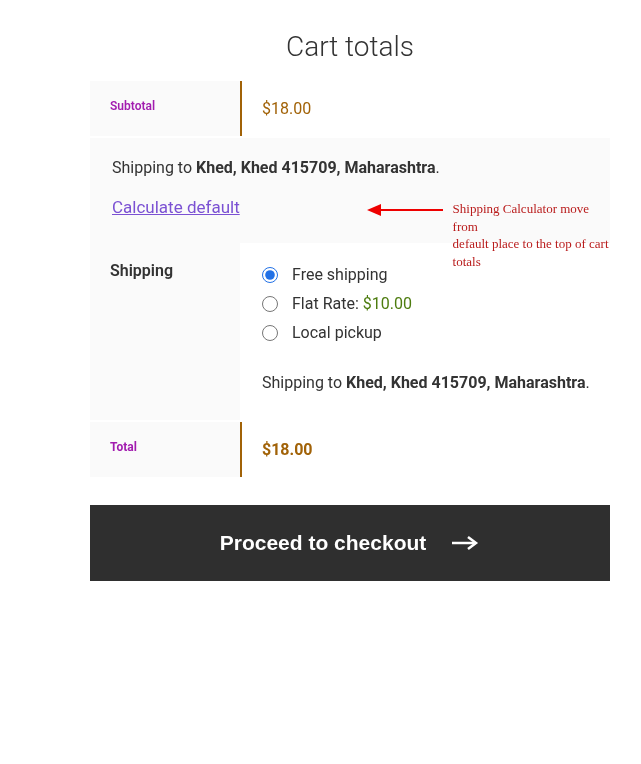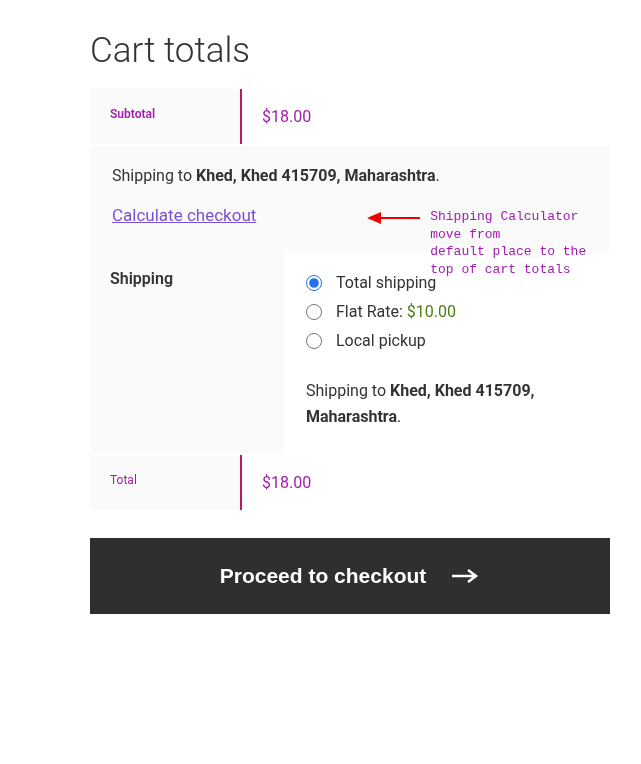--- a/index.html
+++ b/index.html
@@ -6,43 +6,44 @@
   body {
     font-family: -apple-system, BlinkMacSystemFont, "Segoe UI", Roboto, Arial, sans-serif;
     background: #fff;
     width: 641px;
     padding: 30px 0 40px 90px;
     color: #333;
   }
   .wrap { width: 520px; }
   h2 {
     font-weight: 300;
-    font-size: 35px;
+    font-size: 28px;
     color: #333;
     margin-bottom: 18px;
+    text-align: center;
   }
   .row {
     display: flex;
     background: #fafafa;
     border-bottom: 2px solid #fff;
   }
   .row .label {
     width: 150px;
     padding: 18px 20px;
     font-weight: 600;
     color: #a21caf;
     font-size: 12px;
   }
   .row .value {
     flex: 1;
     background: #fff;
     padding: 18px 20px;
     font-size: 16px;
-    color: #a21caf;
-    border-left: 2px solid #be185d;
+    color: #a16207;
+    border-left: 2px solid #a16207;
   }
   .ship-to-block {
     background: #fafafa;
     padding: 20px 22px 26px 22px;
     position: relative;
   }
   .ship-to-text {
     font-size: 16px;
     color: #333;
     margin-bottom: 20px;
@@ -57,32 +58,31 @@
   }
   .annotation {
     position: absolute;
     left: 277px;
     top: 62px;
     pointer-events: none;
     display: flex;
     align-items: flex-start;
   }
   .annotation .text {
-    color: #a21caf;
+    color: #b91c1c;
     font-size: 13px;
     line-height: 1.35;
     margin-left: 10px;
-    font-family: Liberation Mono, monospace;
+    font-family: Liberation Serif, serif;
     text-align: left;
   }
   .shipping-row {
     display: flex;
     background: #fafafa;
     border-bottom: 2px solid #fff;
-    gap: 44px;
   }
   .shipping-row .label {
     width: 150px;
     padding: 18px 20px;
     font-weight: 600;
     font-size: 16px;
     color: #333;
   }
   .shipping-row .value {
     flex: 1;
@@ -105,21 +105,21 @@
     cursor: pointer;
   }
   .shipping-row .price { color: #4d7c0f; }
   .shipping-dest {
     margin-top: 28px;
     font-size: 16px;
     color: #333;
     line-height: 1.6;
   }
   .shipping-dest .dest { font-weight: 700; }
-  .total-row .label, .total-row .value { font-weight: 400; }
+  .total-row .label, .total-row .value { font-weight: 700; }
   .checkout-btn {
     margin-top: 26px;
     width: 100%;
     background: #2f2f2f;
     color: #fff;
     border: none;
     padding: 26px 10px;
     font-size: 21px;
     font-weight: 700;
     cursor: pointer;
@@ -141,40 +141,40 @@
 
   <div class="row">
     <div class="label">Subtotal</div>
     <div class="value">$18.00</div>
   </div>
 
   <div class="ship-to-block">
     <p class="ship-to-text">
       <span>Shipping to </span><span class="dest">Khed, Khed 415709, Maharashtra</span><span>.</span>
     </p>
-    <a class="calc-link">Calculate checkout</a>
+    <a class="calc-link">Calculate default</a>
 
     <div class="annotation">
       <svg width="90" height="20">
         <line x1="12" y1="10" x2="88" y2="10" stroke="#e00" stroke-width="2"></line>
         <polygon points="0,10 14,4 14,16" fill="#e00"></polygon>
       </svg>
       <div class="text">
         <span>Shipping Calculator move from</span><br>
         <span>default place to the top of cart totals</span>
       </div>
     </div>
   </div>
 
   <div class="shipping-row">
     <div class="label">Shipping</div>
     <div class="value">
       <label class="opt">
         <input type="radio" name="ship" checked="" style="">
-        <span>Total shipping</span>
+        <span>Free shipping</span>
       </label>
       <label class="opt">
         <input type="radio" name="ship" style="">
         <span>
           <span>Flat Rate: </span><span class="price">$10.00</span>
         </span>
       </label>
       <label class="opt">
         <input type="radio" name="ship" style="">
         <span>Local pickup</span>

